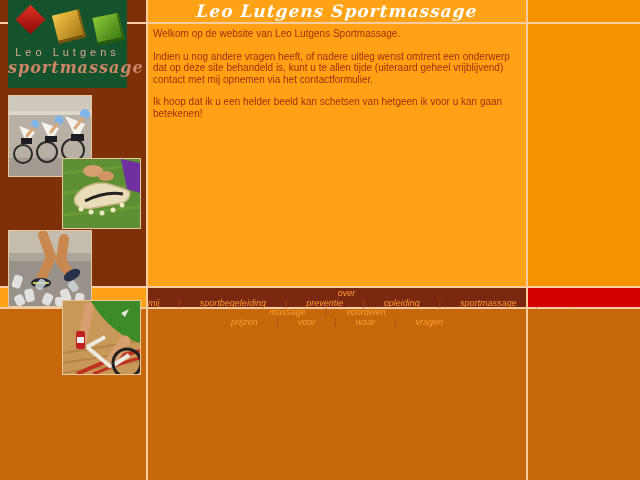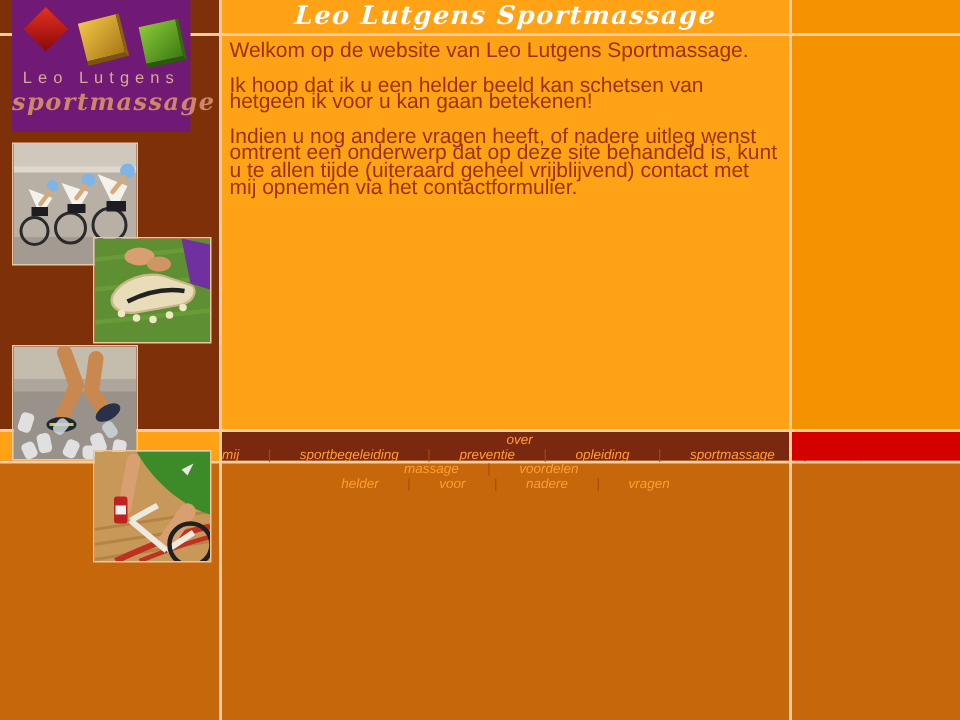--- a/index.html
+++ b/index.html
@@ -17,39 +17,39 @@
   .hline{position:absolute;left:0;width:640px;height:2px;background:#f5cda0;z-index:1;}
   .hline.h-top{top:22px;} .hline.h-nav-top{top:286px;} .hline.h-nav-bot{top:307px;}
 
   
   .title-bar{position:absolute;left:148px;top:0;width:378px;height:22px;z-index:2;
              text-align:center;line-height:23px;color:#ffffff;
              font-family:"DejaVu Serif",serif;font-style:italic;font-weight:bold;
              font-size:17px;letter-spacing:1px;transform:skewX(-4deg);}
 
   
-  .logo{position:absolute;left:8px;top:0;width:119px;height:88px;background:#701a75;z-index:2;}
+  .logo{position:absolute;left:8px;top:0;width:119px;height:88px;background:#14532d;z-index:2;}
   .diamond{position:absolute;}
   .d-red{left:12px;top:9px;width:21px;height:21px;transform:rotate(45deg);
          background:linear-gradient(135deg,#e23222,#8b0808);}
   .d-gold{left:47px;top:12px;width:26px;height:26px;transform:rotate(-14deg);
           background:linear-gradient(145deg,#f2c545,#a87818);
           border-bottom:3px solid #7a5510;border-right:2px solid #8a6012;}
   .d-green{left:87px;top:15px;width:25px;height:25px;transform:rotate(-12deg);
            background:linear-gradient(145deg,#8cc838,#3c7c14);
            border-bottom:3px solid #2a5a0c;border-right:2px solid #336a10;}
   .logo-name{position:absolute;left:0;top:46px;width:119px;text-align:center;
              font-size:11px;letter-spacing:4px;color:#d8a894;}
   .logo-script{position:absolute;left:0;top:58px;width:119px;text-align:center;
                font-family:"DejaVu Serif",serif;font-style:italic;font-weight:bold;
                font-size:16px;letter-spacing:1px;color:#cf8668;}
 
   
   .body-text{position:absolute;left:153px;top:28px;width:366px;z-index:2;
-             color:#9c3000;font-size:14px;line-height:11.5px;}
+             color:#9c3000;font-size:10px;line-height:11.5px;}
   .body-text p{margin:0 0 11px 0;}
 
   
   .photo{position:absolute;border:1px solid #e8c8a0;z-index:4;overflow:hidden;}
   .ph-cyclists{left:8px;top:95px;width:82px;height:80px;}
   .ph-boot{left:62px;top:158px;width:77px;height:69px;}
   .ph-runner{left:8px;top:230px;width:82px;height:75px;}
   .ph-bike{left:62px;top:300px;width:77px;height:73px;}
   .photo svg{display:block;}
 
@@ -81,22 +81,22 @@
   <div class="logo">
     <span class="diamond d-red"></span>
     <span class="diamond d-gold"></span>
     <span class="diamond d-green"></span>
     <div class="logo-name">Leo Lutgens</div>
     <div class="logo-script">sportmassage</div>
   </div>
 
   <div class="body-text">
     <p>Welkom op de website van Leo Lutgens Sportmassage.</p>
+    <p>Indien u nog andere vragen heeft, of nadere uitleg wenst omtrent een onderwerp dat op deze site behandeld is, kunt u te allen tijde (uiteraard geheel vrijblijvend) contact met mij opnemen via het contactformulier.</p>
     <p>Ik hoop dat ik u een helder beeld kan schetsen van hetgeen ik voor u kan gaan betekenen!</p>
-    <p>Indien u nog andere vragen heeft, of nadere uitleg wenst omtrent een onderwerp dat op deze site behandeld is, kunt u te allen tijde (uiteraard geheel vrijblijvend) contact met mij opnemen via het contactformulier.</p>
   </div>
 
   <div class="photo ph-cyclists">
     <svg width="82" height="80" viewBox="0 0 82 80">
       <rect width="82" height="80" fill="#b8b0a4"></rect>
       <rect width="82" height="16" fill="#cfc8bc"></rect>
       <rect y="15" width="82" height="4" fill="#ded8cc"></rect>
       <rect y="62" width="82" height="18" fill="#a39b92"></rect>
       <g stroke="#2a2a2a" stroke-width="2" fill="none">
         <circle cx="14" cy="58" r="9"></circle>
@@ -201,18 +201,18 @@
       <circle cx="64" cy="62" r="14" stroke="#202020" stroke-width="3" fill="none"></circle>
     </svg>
   </div>
 
   <div class="nav-left"></div>
   <div class="nav-center">
     <div>
       <a class="nav-link">over mij</a><span class="nav-sep">|</span><a class="nav-link">sportbegeleiding</a><span class="nav-sep">|</span><a class="nav-link">preventie</a><span class="nav-sep">|</span><a class="nav-link">opleiding</a><span class="nav-sep">|</span><a class="nav-link">sportmassage</a><span class="nav-sep">|</span><a class="nav-link">ontspannende massage</a><span class="nav-sep">|</span><a class="nav-link">voordelen</a>
     </div>
     <div>
-      <a class="nav-link">helder</a><span class="nav-sep">|</span><a class="nav-link">voor</a><span class="nav-sep">|</span><a class="nav-link">nadere</a><span class="nav-sep">|</span><a class="nav-link">vragen</a>
+      <a class="nav-link">prijzen</a><span class="nav-sep">|</span><a class="nav-link">voor</a><span class="nav-sep">|</span><a class="nav-link">waar</a><span class="nav-sep">|</span><a class="nav-link">vragen</a>
     </div>
   </div>
   <div class="nav-right"></div>
 
 </div>
 
 </body></html>

